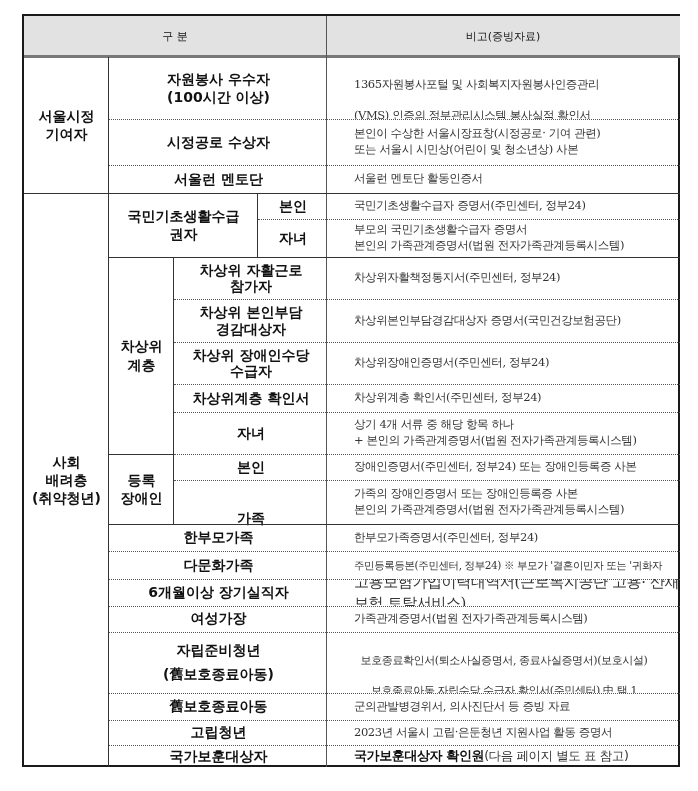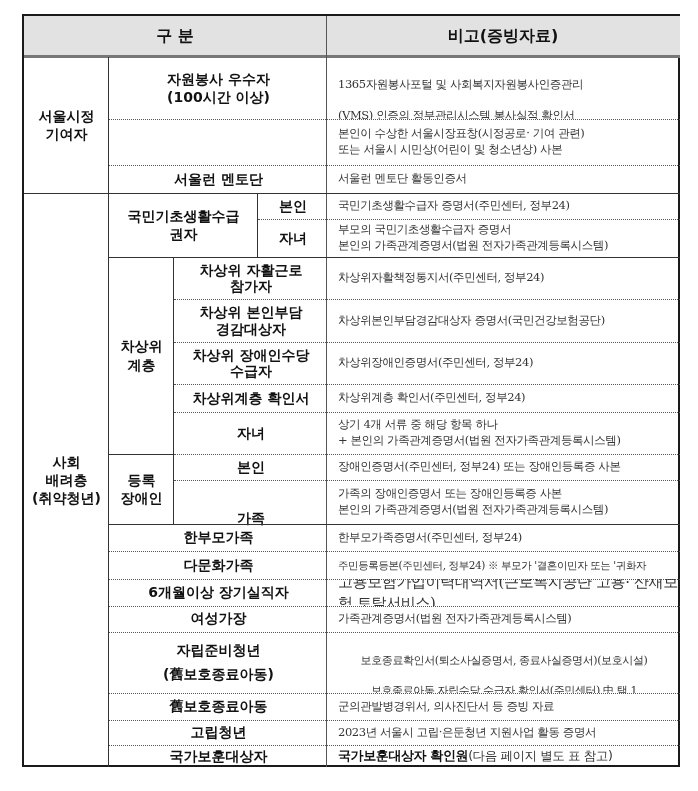--- a/index.html
+++ b/index.html
@@ -2,24 +2,24 @@
 <html><head>
 <meta charset="utf-8">
 <style>
   html, body { margin:0; padding:0; background:#ffffff; }
   body { width:698px; height:791px; position:relative; overflow:hidden;
          font-family:"DejaVu Sans", sans-serif; color:#222; }
   .tbl { position:absolute; left:22px; top:14px; width:658px; height:753px;
          border:2px solid #1a1a1a; border-bottom-width:2px; box-sizing:border-box; }
   .cell { position:absolute; box-sizing:border-box; display:flex; align-items:center;
           justify-content:center; text-align:center; overflow:hidden; }
-  .hdr { background:#e2e2e2; font-weight:bold; font-size:16px; color:#111; }
+  .hdr { background:#e2e2e2; font-weight:normal; font-size:11px; color:#111; }
   .lbl { font-weight:bold; font-size:14px; color:#111; line-height:1.3; white-space:pre-line; }
   .note { justify-content:flex-start; text-align:left; font-family:"DejaVu Serif", serif;
-          font-size:11.5px; line-height:1.35; padding-left:10px; color:#333; white-space:pre-line; letter-spacing:-0.4px; }
+          font-size:11.5px; line-height:1.35; padding-left:26px; color:#333; white-space:pre-line; letter-spacing:-0.4px; }
   .note.center { justify-content:center; text-align:center; padding-left:0; }
   .note.bold-lead b { font-family:"DejaVu Sans", sans-serif; font-weight:bold; font-size:13px; color:#111; }
   .note .big { font-size:13px; }
   
   .hl { position:absolute; height:0; }
   .vl { position:absolute; width:0; }
   .solid-h { border-top:1px solid #333; }
   .thick-h { border-top:3px solid #777; }
   .dot-h { border-top:1px dotted #555; }
   .solid-v { border-left:1px solid #333; }
@@ -47,20 +47,21 @@
 장애인</div>
 
   <div class="cell lbl" style="left:85px;top:41px;width:219px;height:62px;">자원봉사 우수자
 (100시간 이상)</div>
   <div class="cell note notebox" style="left:304px;top:41px;width:352px;height:62px;padding-top:4px;">
     <div>1365자원봉사포털  및  사회복지자원봉사인증관리</div>
     <div>(VMS) 인증의 정부관리시스템 봉사실적 확인서</div>
     
   </div>
 
+  <div class="cell lbl" style="left:85px;top:103px;width:219px;height:46px;">시정공로 수상자</div>
   <div class="cell note" style="left:304px;top:103px;width:352px;height:46px;">본인이 수상한 서울시장표창(시정공로· 기여 관련)
 또는 서울시 시민상(어린이 및 청소년상) 사본</div>
 
   <div class="cell lbl" style="left:85px;top:149px;width:219px;height:28px;">서울런 멘토단</div>
   <div class="cell note" style="left:304px;top:149px;width:352px;height:28px;">서울런 멘토단 활동인증서</div>
 
   <div class="cell lbl" style="left:234px;top:177px;width:70px;height:26px;">본인</div>
   <div class="cell note" style="left:304px;top:177px;width:352px;height:26px;">국민기초생활수급자 증명서(주민센터, 정부24)</div>
   <div class="cell lbl" style="left:234px;top:203px;width:70px;height:38px;">자녀</div>
   <div class="cell note" style="left:304px;top:203px;width:352px;height:38px;">부모의 국민기초생활수급자 증명서

